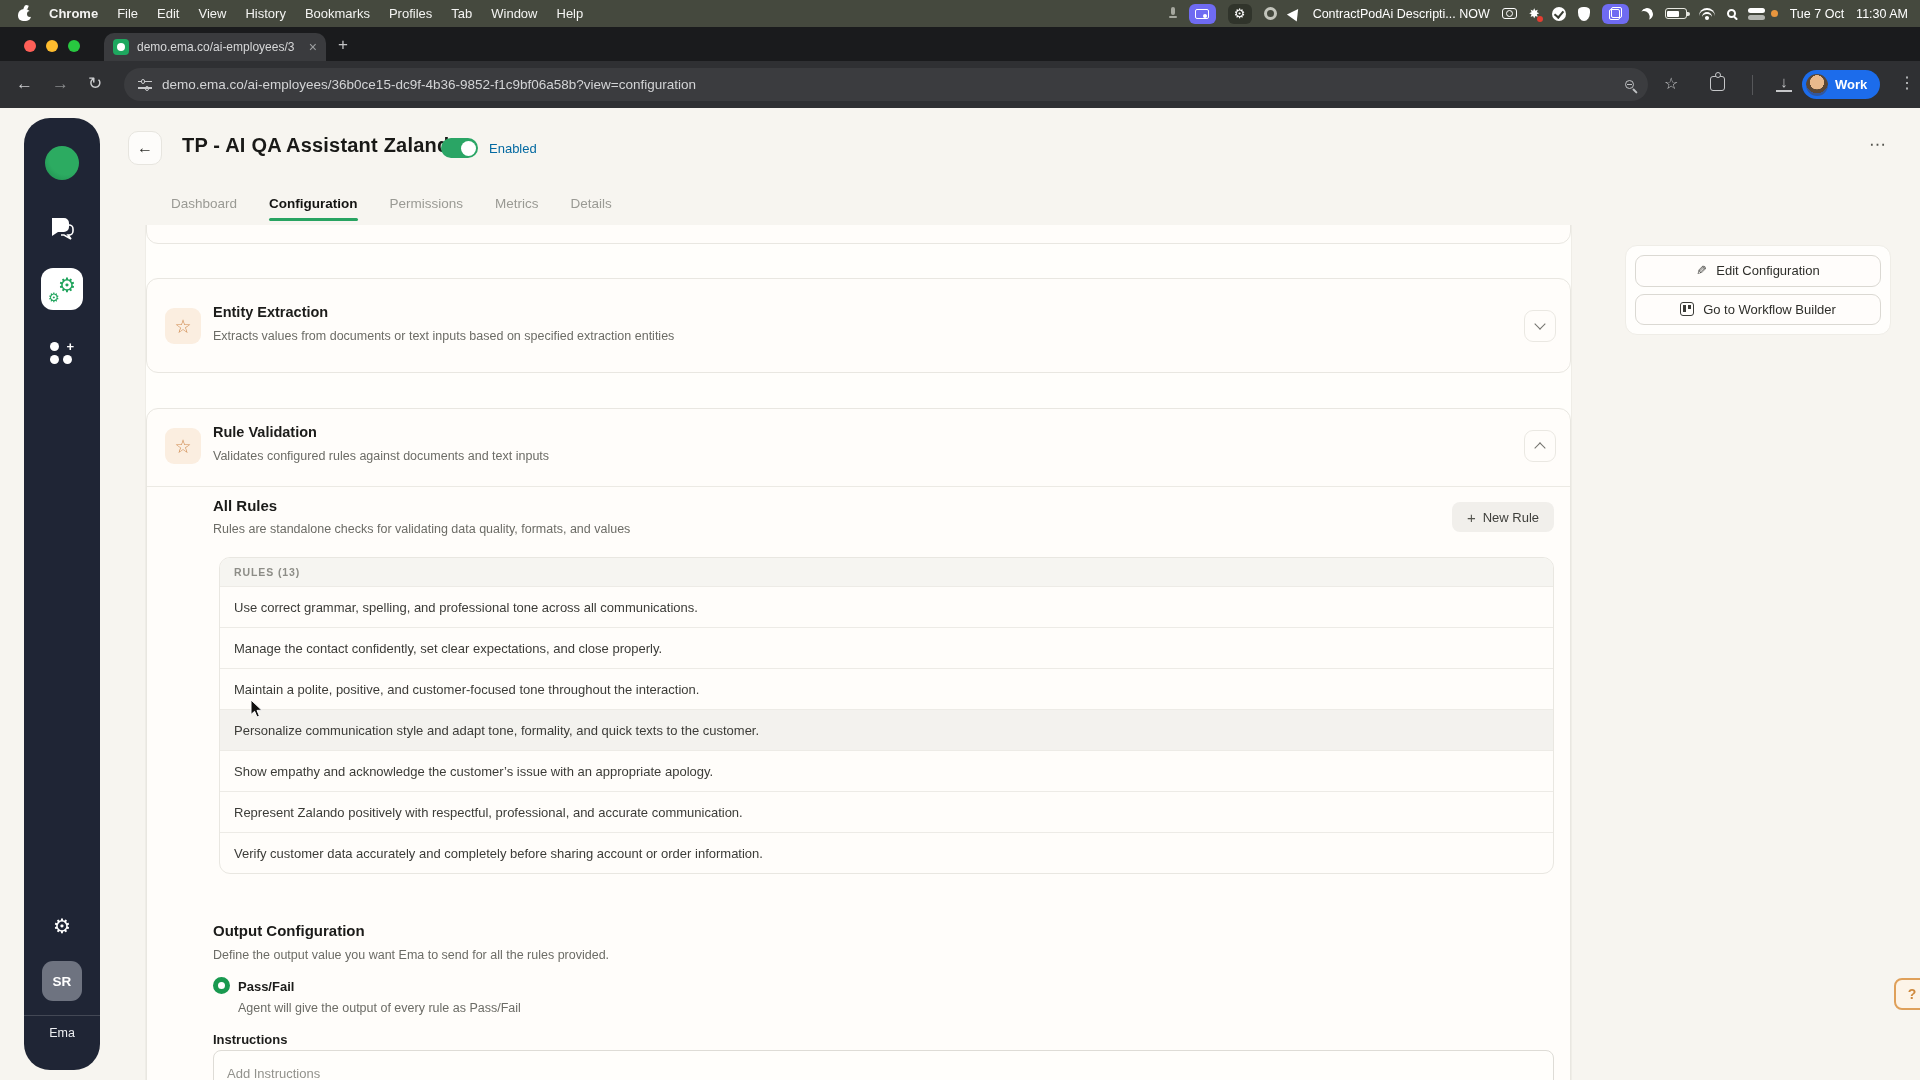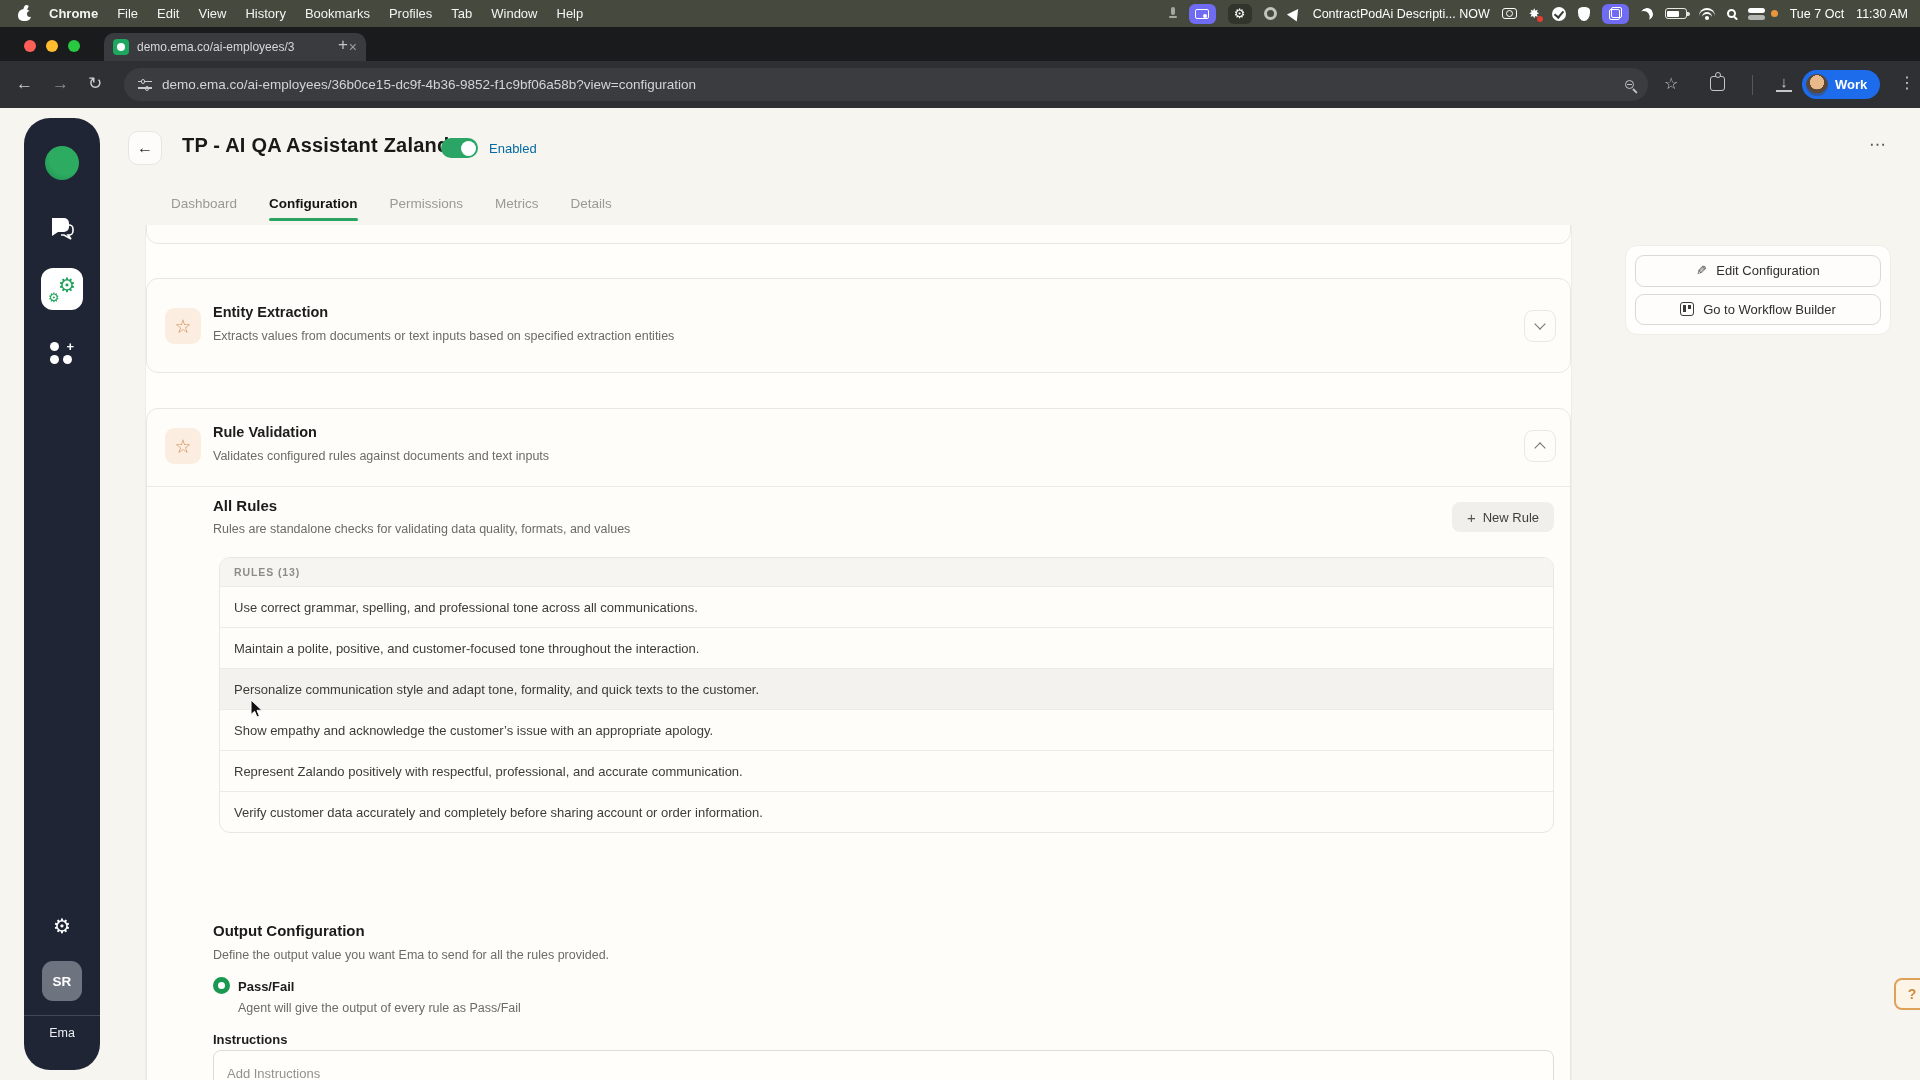--- a/index.html
+++ b/index.html
@@ -59,21 +59,21 @@
   .cc-icon { width:17px; height:12px; border-radius:4px; position:relative; }
   .cc-icon::before{ content:""; position:absolute; left:0; top:0; width:17px; height:5px; background:#fff; border-radius:3px;}
   .cc-icon::after{ content:""; position:absolute; left:0; bottom:0; width:17px; height:5px; background:#fff; border-radius:3px; opacity:.6;}
   .orange-dot { width:7px; height:7px; background:#e8963e; border-radius:50%; margin-left:-6px;}
   .mb-text { white-space:nowrap; }
 
   
   .tabstrip { position:absolute; left:0; top:27px; width:1920px; height:34px; background:#1a1b1d; }
   .traffic { position:absolute; top:13px; width:12px; height:12px; border-radius:50%; }
   .t-red{ left:24px; background:#ff5f57;} .t-yellow{ left:46px; background:#febc2e;} .t-green{ left:68px; background:#28c840;}
-  .btab { position:absolute; left:104px; top:6px; width:262px; height:28px; background:#3a3b3e;
+  .btab { position:absolute; left:104px; top:6px; width:222px; height:28px; background:#3a3b3e;
     border-radius:10px 10px 0 0; display:flex; align-items:center; padding:0 9px; gap:8px;}
   .favicon { width:16px; height:16px; background:#1ea75f; border-radius:4px; position:relative; flex:none;}
   .favicon::after{ content:""; position:absolute; left:4px; top:4px; width:8px; height:8px; background:#fff; border-radius:50%;}
   .btab-title { color:#d6d7d8; font-size:12px; white-space:nowrap; overflow:hidden; text-overflow:ellipsis; flex:1;}
   .btab-close { color:#9ea0a2; font-size:14px; line-height:1; flex:none;}
   .newtab-btn { position:absolute; left:338px; top:8px; color:#c3c4c6; font-size:17px; font-weight:300;}
 
   
   .toolbar { position:absolute; left:0; top:61px; width:1920px; height:47px; background:#2f3033; }
   .nav-ico { position:absolute; top:13px; font-size:17px; color:#cdced0; line-height:20px;}
@@ -381,20 +381,21 @@
         <div class="all-rules-sub">Rules are standalone checks for validating data quality, formats, and values</div>
         <div class="new-rule-btn">
           <span class="plus">+</span>
           <span>New Rule</span>
         </div>
 
         <div class="rules-table">
           <div class="rules-head">RULES (13)</div>
           <div id="rules-list">
               <div class="rule-row">Use correct grammar, spelling, and professional tone across all communications.</div>
+              <div class="rule-row">Manage the contact confidently, set clear expectations, and close properly.</div>
               <div class="rule-row">Maintain a polite, positive, and customer-focused tone throughout the interaction.</div>
               <div class="rule-row hovered">Personalize communication style and adapt tone, formality, and quick texts to the customer.</div>
               <div class="rule-row">Show empathy and acknowledge the customer’s issue with an appropriate apology.</div>
               <div class="rule-row">Represent Zalando positively with respectful, professional, and accurate communication.</div>
               <div class="rule-row">Verify customer data accurately and completely before sharing account or order information.</div>
             </div>
         </div>
 
         <div class="out-title">Output Configuration</div>
         <div class="out-sub">Define the output value you want Ema to send for all the rules provided.</div>

